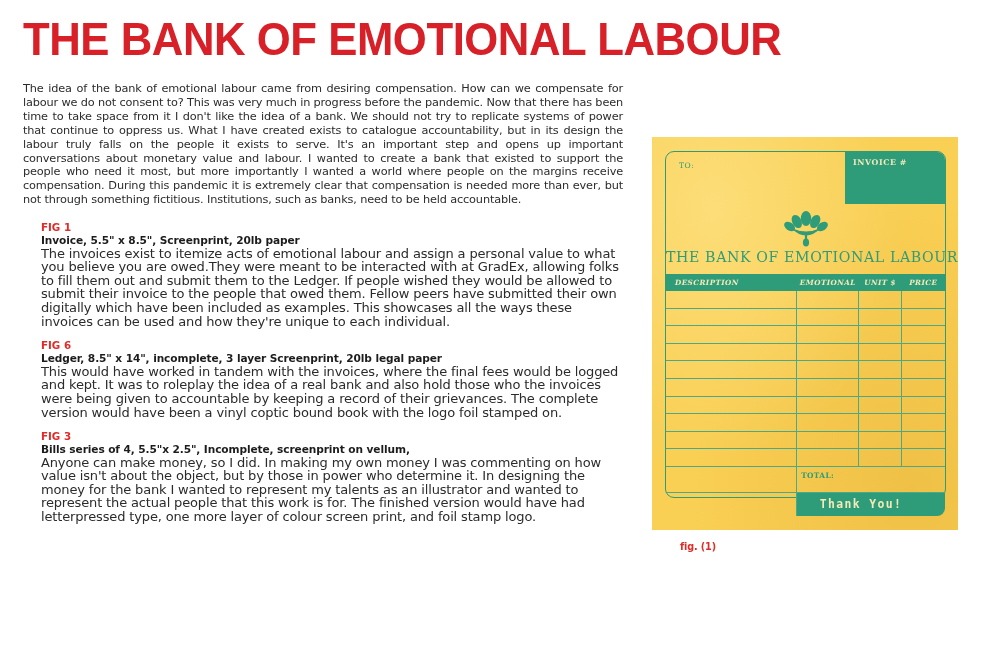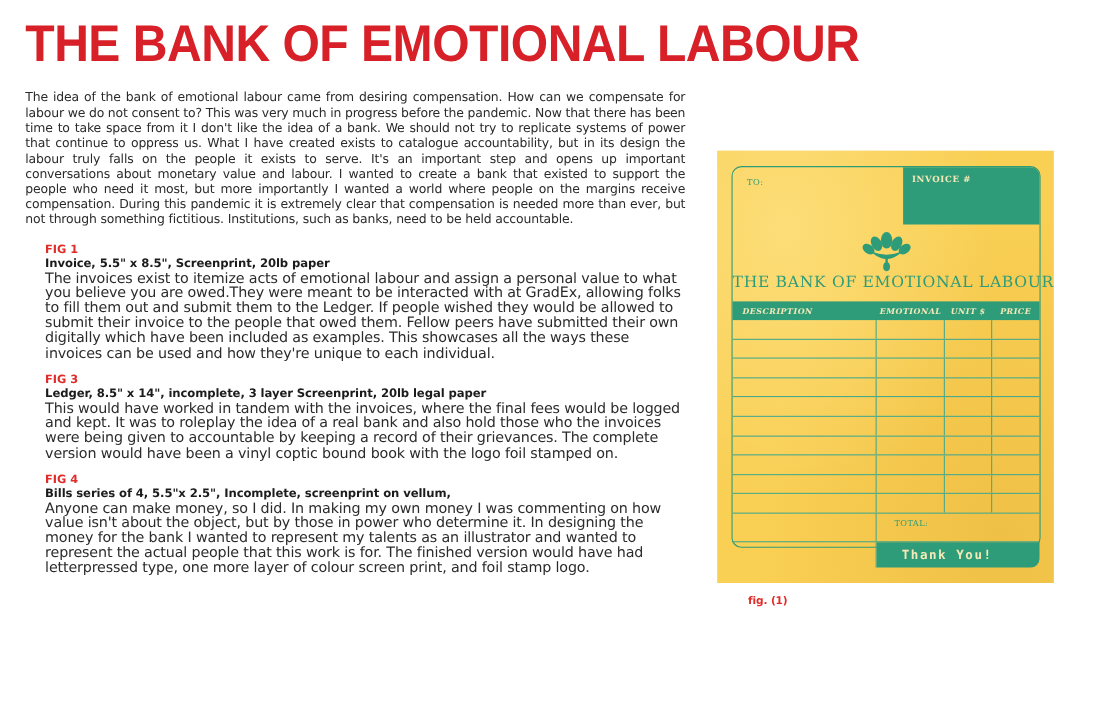--- a/index.html
+++ b/index.html
@@ -110,21 +110,21 @@
     font-family: "DejaVu Serif", "Liberation Serif", serif;
     font-size: 7.5px;
     letter-spacing: 0.5px;
     color: #2f9c79;
   }
 
   #invoice-number-box {
     position: absolute;
     right: 0px;
     top: 0px;
-    width: 124px;
+    width: 100px;
     height: 52px;
     background: #2f9c79;
     border-top-right-radius: 8px;
   }
   #invoice-number-label {
     position: absolute;
     left: 8px;
     top: 6px;
     font-family: "DejaVu Serif", "Liberation Serif", serif;
     font-size: 7.8px;
@@ -203,24 +203,23 @@
     box-sizing: border-box;
     position: relative;
   }
   .total-row .cell:last-child { border-right: none; }
   #invoice-total-label {
     position: absolute;
     left: 4px;
     top: 4px;
     font-family: "DejaVu Serif", "Liberation Serif", serif;
     font-size: 7.4px;
-    font-weight: normal;
+    font-weight: bold;
     letter-spacing: 0.4px;
     color: #2f9c79;
-    margin-left: 12px;
   }
 
   .thanks-row {
     display: flex;
     height: 23px;
   }
   .thanks-left {
     flex: 0 0 47%;
     border-right: 1.2px solid #4aa98a;
     box-sizing: border-box;
@@ -260,27 +259,27 @@
 
   <p class="intro-paragraph">The idea of the bank of emotional labour came from desiring compensation. How can we compensate for labour we do not consent to? This was very much in progress before the pandemic. Now that there has been time to take space from it I don't like the idea of a bank. We should not try to replicate systems of power that continue to oppress us. What I have created exists to catalogue accountability, but in its design the labour truly falls on the people it exists to serve. It's an important step and opens up important conversations about monetary value and labour. I wanted to create a bank that existed to support the people who need it most, but more importantly I wanted a world where people on the margins receive compensation. During this pandemic it is extremely clear that compensation is needed more than ever, but not through something fictitious. Institutions, such as banks, need to be held accountable.</p>
 
   <div class="fig-block">
     <div class="fig-label">FIG 1</div>
     <div class="fig-caption">Invoice, 5.5" x 8.5", Screenprint, 20lb paper</div>
     <div class="fig-body">The invoices exist to itemize acts of emotional labour and assign a personal value to what you believe you are owed.They were meant to be interacted with at GradEx, allowing folks to fill them out and submit them to the Ledger. If people wished they would be allowed to submit their invoice to the people that owed them. Fellow peers have submitted their own digitally which have been included as examples. This showcases all the ways these invoices can be used and how they're unique to each individual.</div>
   </div>
 
   <div class="fig-block">
-    <div class="fig-label">FIG 3</div>
+    <div class="fig-label">FIG 6</div>
     <div class="fig-caption">Ledger, 8.5" x 14", incomplete, 3 layer Screenprint, 20lb legal paper</div>
     <div class="fig-body">This would have worked in tandem with the invoices, where the final fees would be logged and kept. It was to roleplay the idea of a real bank and also hold those who the invoices were being given to accountable by keeping a record of their grievances. The complete version would have been a vinyl coptic bound book with the logo foil stamped on.</div>
   </div>
 
   <div class="fig-block">
-    <div class="fig-label">FIG 4</div>
+    <div class="fig-label">FIG 3</div>
     <div class="fig-caption">Bills series of 4, 5.5"x 2.5", Incomplete, screenprint on vellum,</div>
     <div class="fig-body">Anyone can make money, so I did. In making my own money I was commenting on how value isn't about the object, but by those in power who determine it. In designing the money for the bank I wanted to represent my talents as an illustrator and wanted to represent the actual people that this work is for. The finished version would have had letterpressed type, one more layer of colour screen print, and foil stamp logo.</div>
   </div>
 
 </div>
 
 <div id="figure-panel">
 
   <div id="invoice-card">
 

